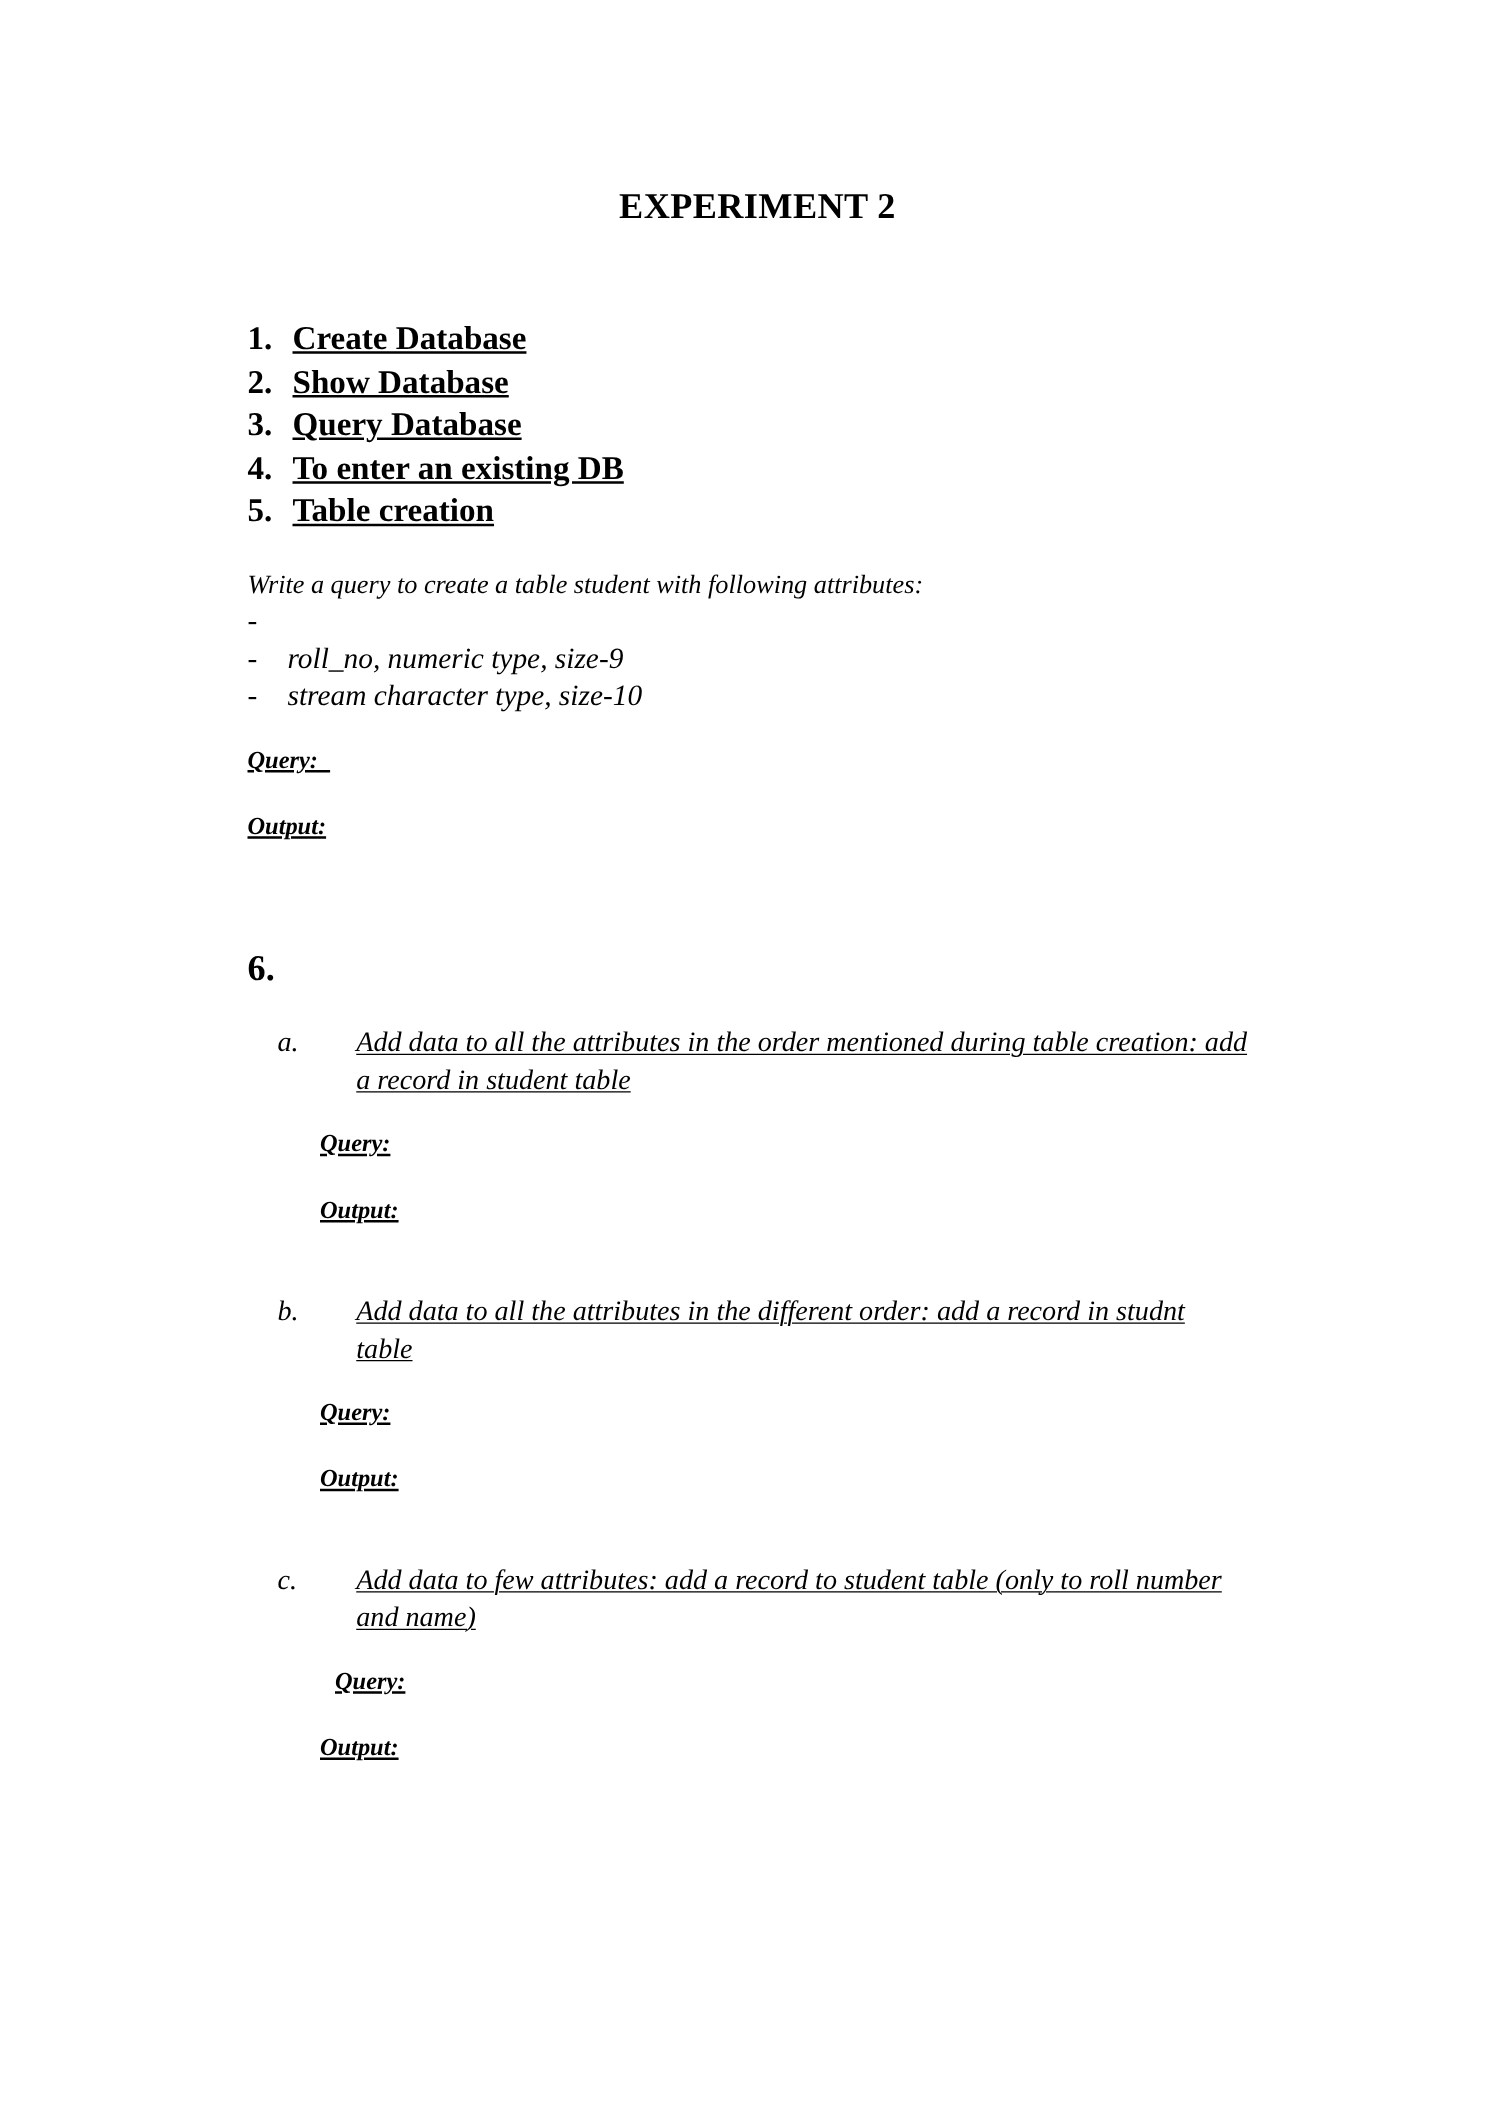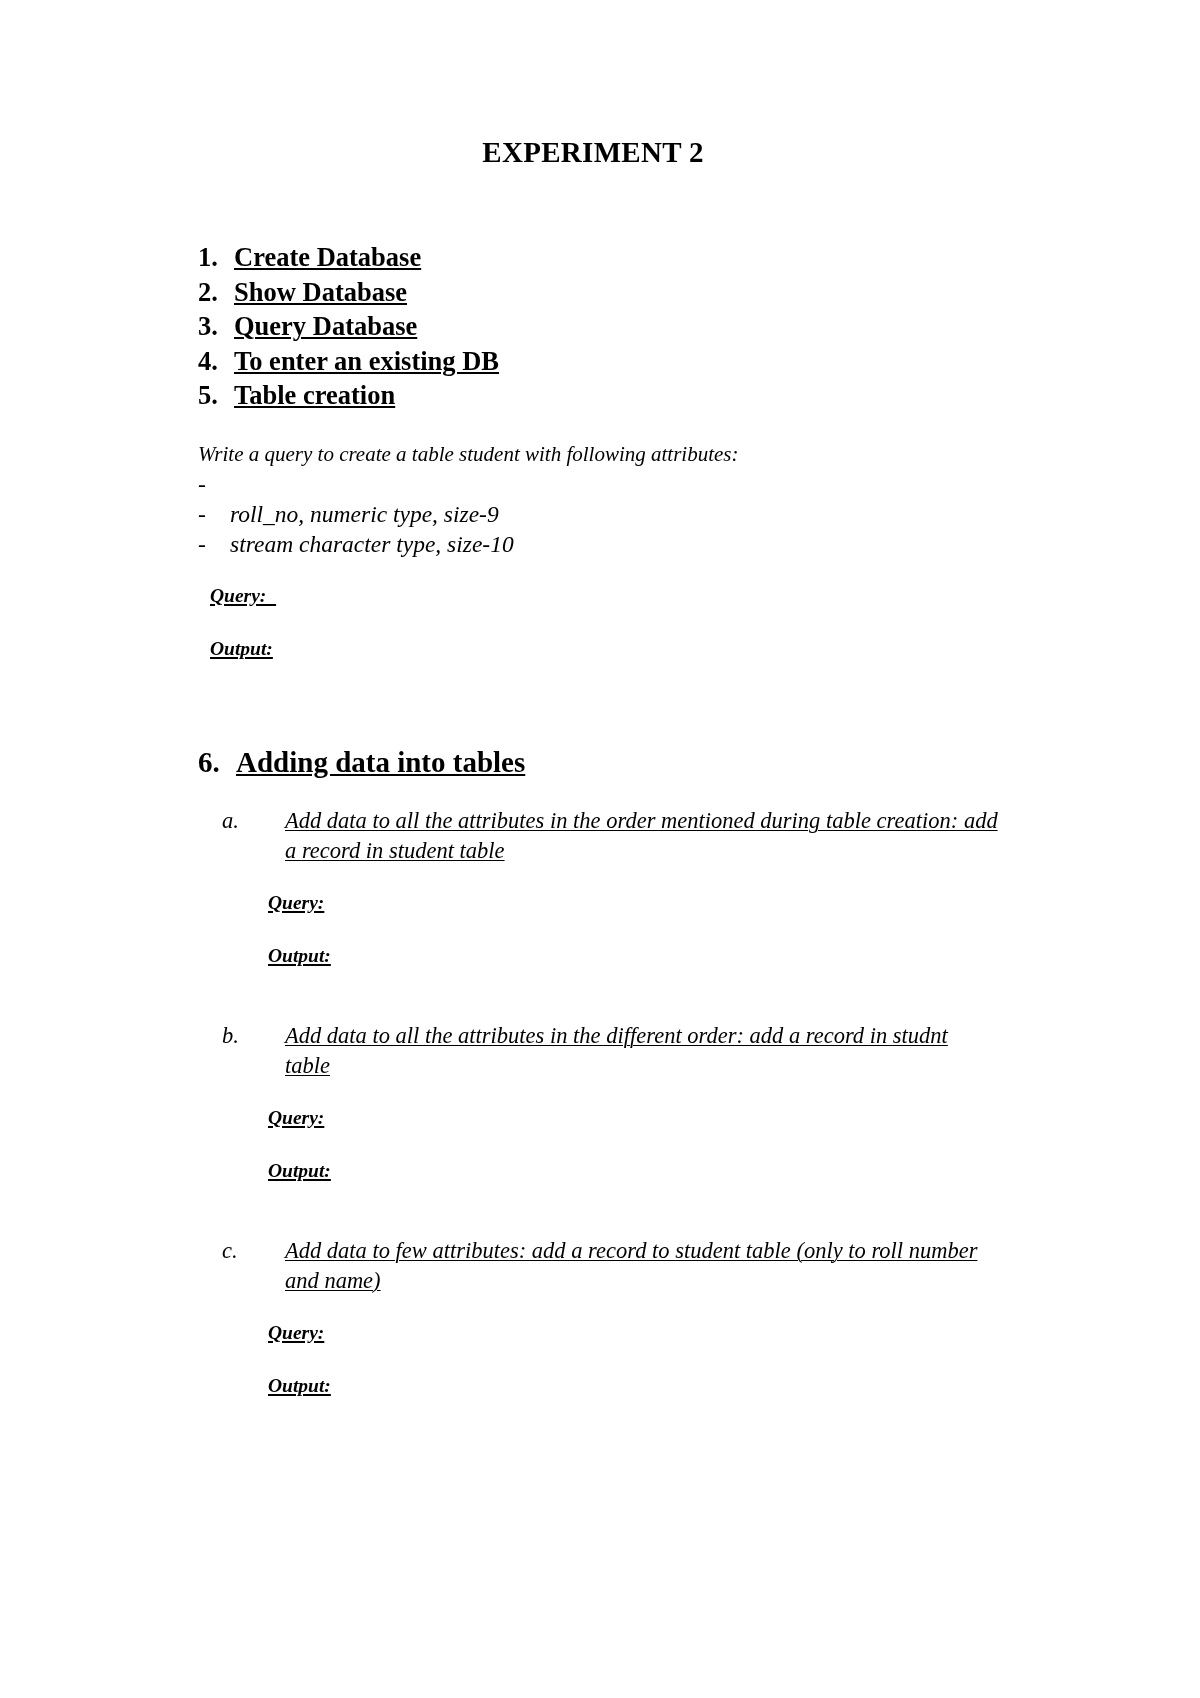--- a/index.html
+++ b/index.html
@@ -27,21 +27,21 @@
     left: 198px;
     top: 0;
     width: 800px;
   }
 
   
   .doc-title {
     font-size: 29px;
     font-weight: bold;
     text-align: center;
-    margin: 0;
+    margin: 13px;
     padding-top: 136px;
     letter-spacing: 0.3px;
     width: 790px;
     line-height: 1.15;
   }
 
   
   .main-list {
     margin: 0;
     padding: 0;
@@ -97,21 +97,21 @@
     font-weight: bold;
     font-size: 19.5px;
     line-height: 26px;
     text-decoration: underline;
     text-underline-offset: 2px;
     text-decoration-thickness: 1.5px;
     display: inline-block;
     white-space: pre;
   }
   .label-row {
-    margin: 12px;
+    margin: 0;
   }
   .gap-query { margin-top: 24px; }
   .gap-output { margin-top: 27px; }
 
   
   .section-head {
     display: flex;
     align-items: baseline;
     font-size: 29px;
     font-weight: bold;
@@ -211,21 +211,20 @@
     <div class="label-row gap-query">
       <span class="label">Query:  </span>
     </div>
 
     <div class="label-row gap-output">
       <span class="label">Output:</span>
     </div>
 
     <div class="section-head">
       <span class="num">6.</span>
-      <span class="txt">Adding data into tables</span>
     </div>
 
     <div class="sub-block">
 
       <div class="sub-item sub-gap-a">
         <span class="letter">a.</span>
         <span class="txt">Add data to all the attributes in the order mentioned during table creation: add a record in student table</span>
       </div>
       <div class="sub-labels">
         <div class="label-row gap-query">

